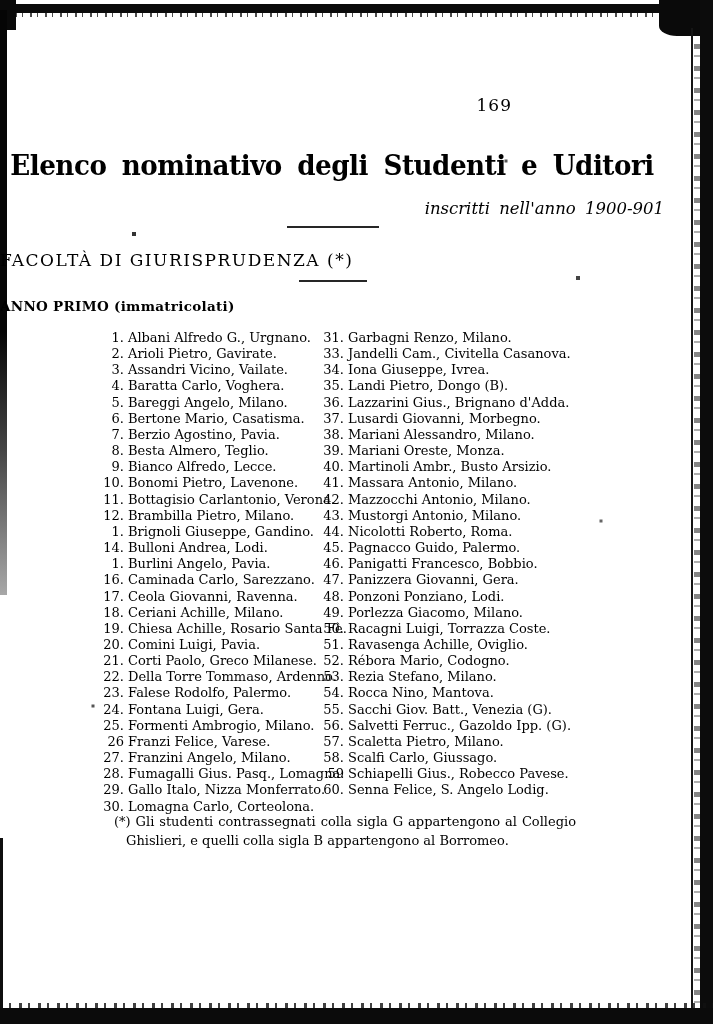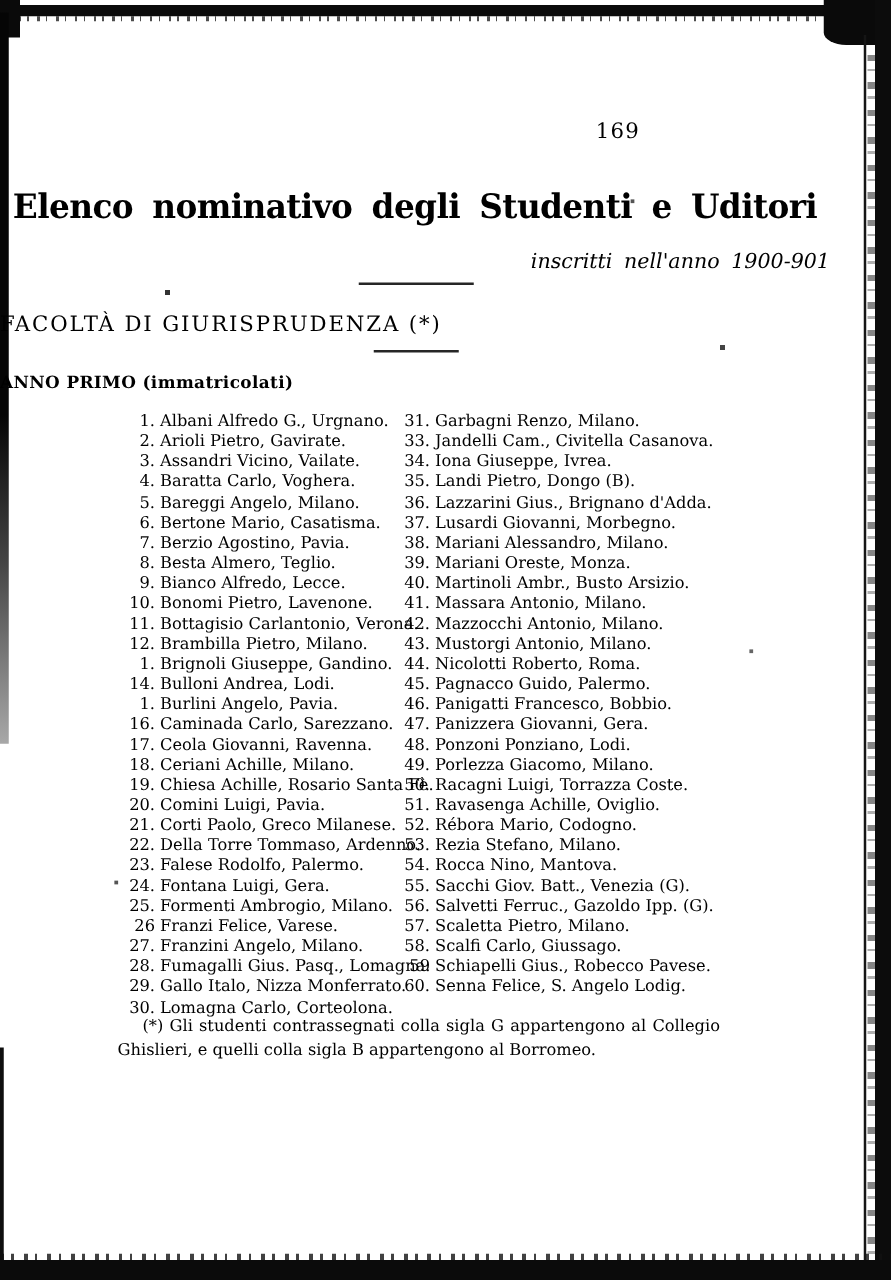--- a/index.html
+++ b/index.html
@@ -50,21 +50,21 @@
   .col { position:absolute; top:330px; list-style:none; }
   .col-left  { left:94px;  width:224px; }
   .col-right { left:314px; width:300px; }
   .row { display:flex; line-height:16.15px; font-size:13px; white-space:nowrap; }
   .row .num { width:30px; text-align:right; flex:none; }
   .row .txt { margin-left:4px; }
 
   .footnote { position:absolute; top:813px; left:94px; width:482px;
               font-size:13px; line-height:18.5px; }
   .fn-line1 { display:block; text-indent:20px; text-align:justify; text-align-last:justify; }
-  .fn-line2 { display:block; }
+  .fn-line2 { display:block;margin-left:32px; }
 </style>
 </head>
 <body>
 
 <div class="page">
 
   <div class="b-top"></div>
   <div class="b-top-rag"></div>
   <div class="b-corner-tl"></div>
   <div class="b-corner-tr"></div>

